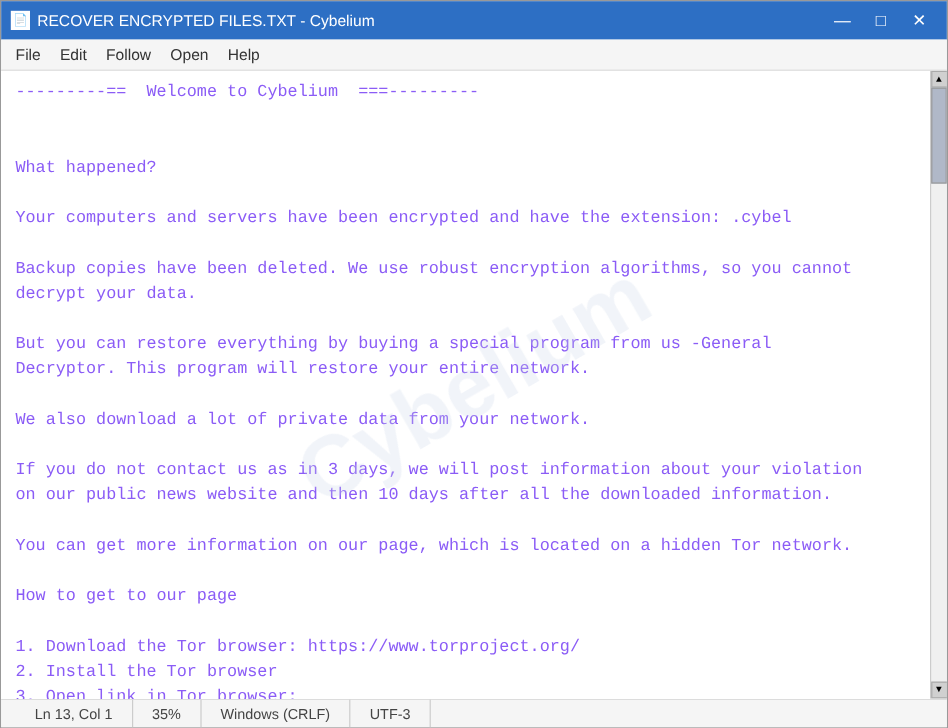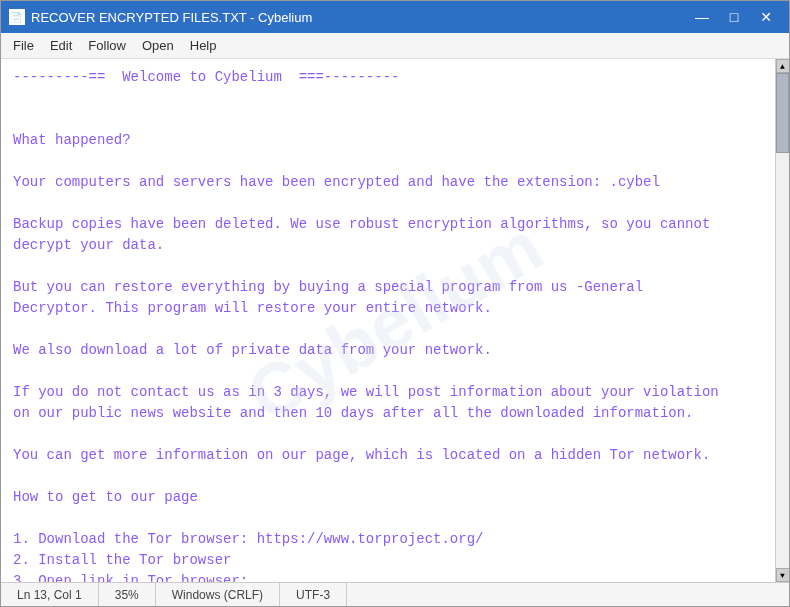--- a/index.html
+++ b/index.html
@@ -184,21 +184,21 @@
 
     .status-item {
       padding: 0 16px;
       border-right: 1px solid #ccc;
       height: 100%;
       display: flex;
       align-items: center;
     }
 
     .status-item:first-child {
-      padding-left: 16px;
+      padding-left: 28px;
     }
 
     @keyframes blink {
       50% { opacity: 0; }
     }
   </style>
 </head>
 <body>
 
 <div class="window">

